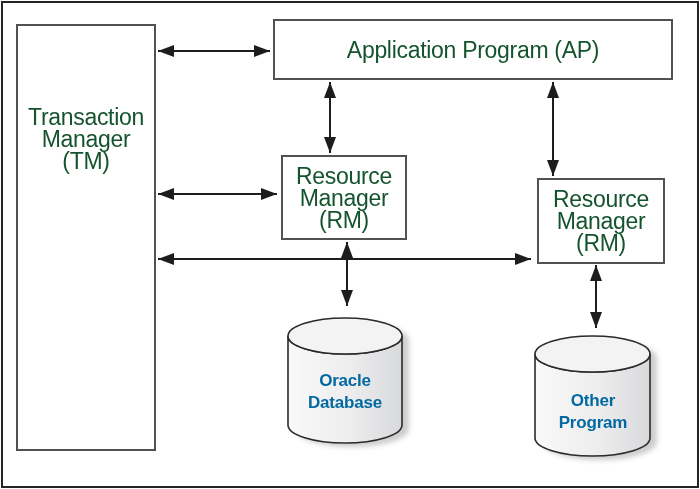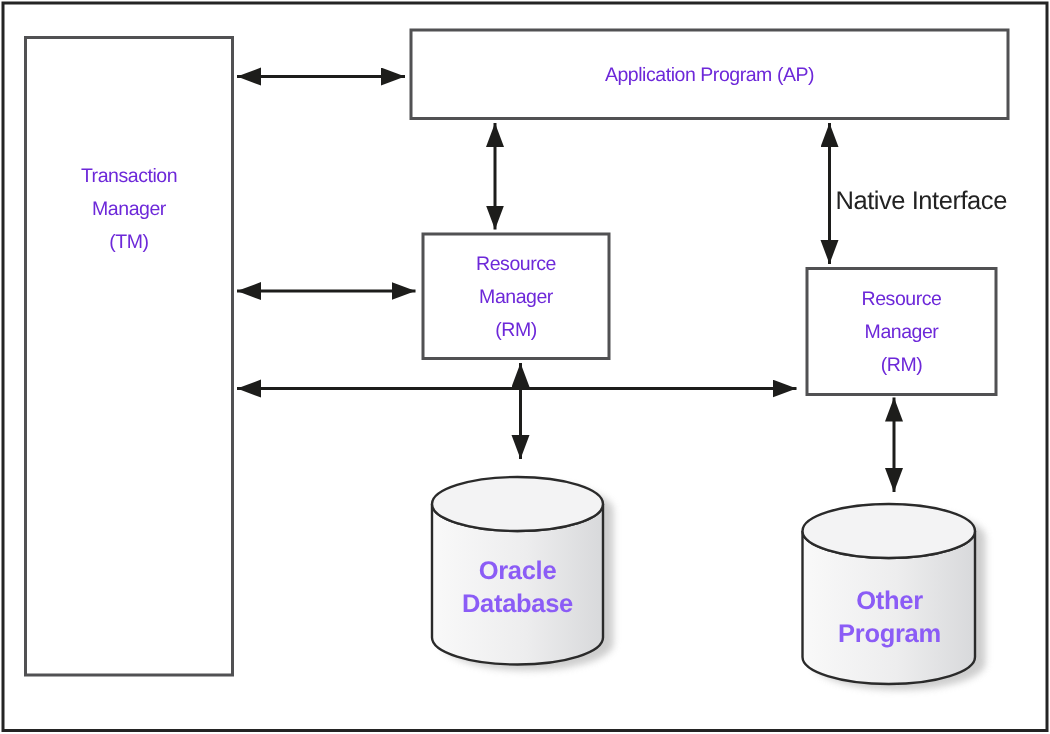--- a/index.html
+++ b/index.html
@@ -19,38 +19,38 @@
   #connectors{position:absolute;left:0;top:0;}
   .box{
     position:absolute;
     background:#ffffff;
     border:2px solid #515153;
     box-sizing:border-box;
     display:flex;align-items:center;justify-content:center;
     text-align:center;
   }
   .diagram-text{
-    font-size:13px;line-height:22px;letter-spacing:-0.3px;
+    font-size:23px;line-height:22px;letter-spacing:-0.3px;
     white-space:pre-line;
-    color:#6d28d9;
+    color:#14532d;
   }
   #tm-box{left:16px;top:24px;width:140px;height:427px;justify-content:center;align-items:flex-start;}
   #tm-box .diagram-text{margin-top:80px;}
   #ap-box{left:273px;top:19px;width:400px;height:61px;}
   #rm-middle-box{left:281px;top:155px;width:126px;height:85px;}
   #rm-right-box{left:537px;top:178px;width:128px;height:86px;}
   #native-label{
     position:absolute;left:557px;top:123px;
     font-size:17px;line-height:22px;letter-spacing:-0.3px;
     white-space:nowrap;
   }
   .cyl-label{
     position:absolute;
     font-weight:bold;font-size:17px;line-height:22px;letter-spacing:-0.2px;
-    text-align:center;white-space:pre-line;color:#8b5cf6;
+    text-align:center;white-space:pre-line;color:#0369a1;
   }
   #oracle-label{left:288px;top:370px;width:114px;}
   #other-label{left:535px;top:390px;width:116px;}
 </style>
 </head>
 <body>
 
 <div id="canvas">
 
   <svg id="connectors" width="700" height="489" viewBox="0 0 700 489">
@@ -116,21 +116,20 @@
 Manager
 (RM)</div>
   </div>
 
   <div class="box" id="rm-right-box">
     <div class="diagram-text">Resource
 Manager
 (RM)</div>
   </div>
 
-  <div id="native-label">Native Interface</div>
 
   <div class="cyl-label" id="oracle-label">Oracle
 Database</div>
 
   <div class="cyl-label" id="other-label">Other
 Program</div>
 
 </div>
 
 </body></html>

